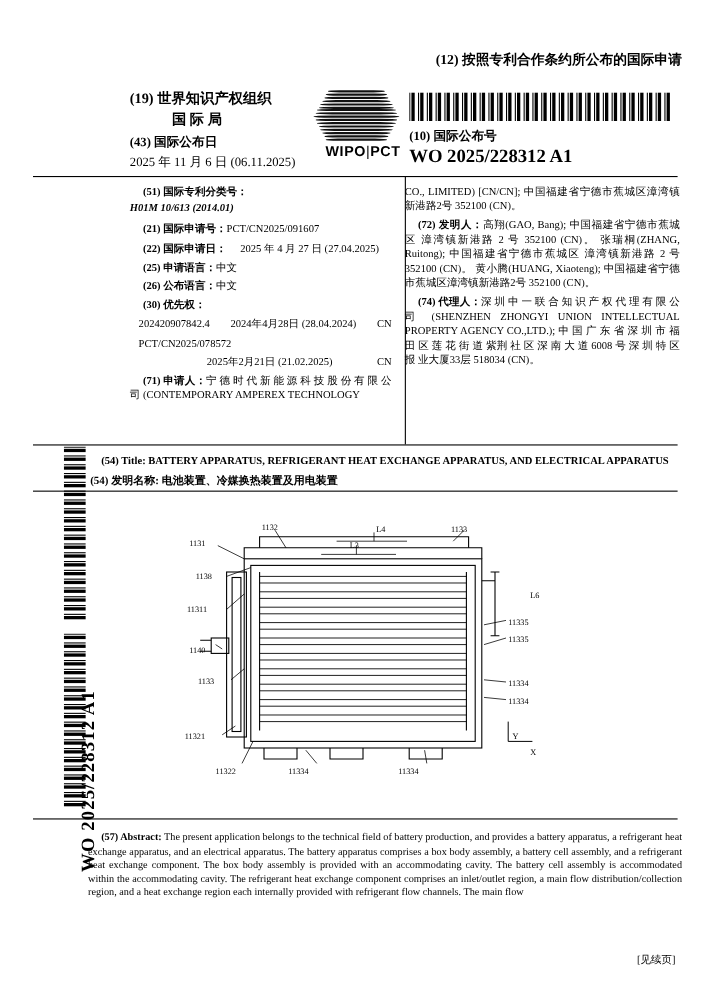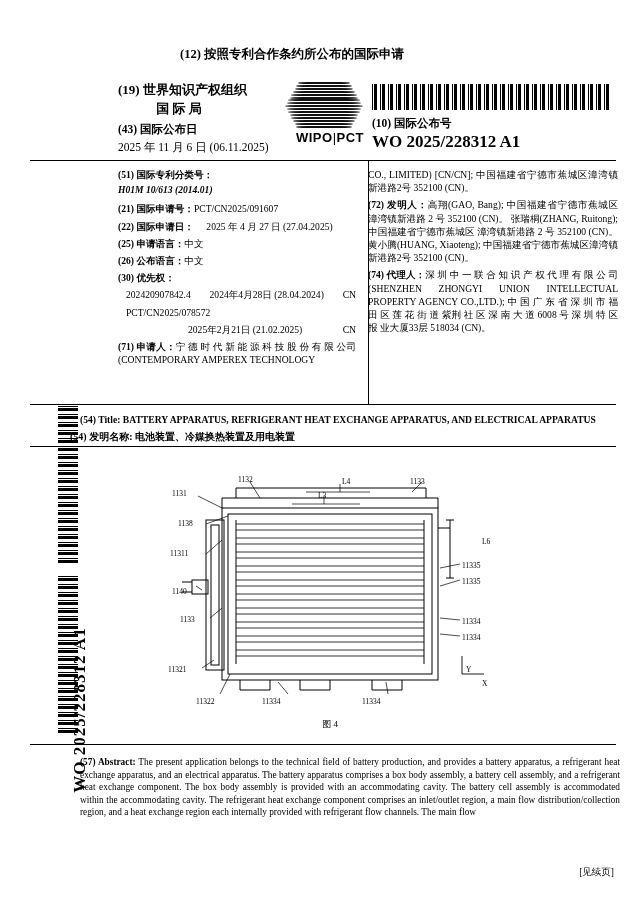--- a/index.html
+++ b/index.html
@@ -9,21 +9,21 @@
     font-family:"Liberation Serif", serif;
     color:#000;
     position:relative;
     overflow:hidden;
   }
   .page{position:absolute;left:0;top:0;width:640px;height:905px;}
 
   
   .hdr-title{
     position:absolute;left:180px;top:46px;width:440px;
-    font-size:12.5px;font-weight:bold;text-align:left;
+    font-size:12.5px;font-weight:bold;text-align:right;
   }
   .wipo-left{
     position:absolute;left:118px;top:80px;width:150px;
     font-size:13px;font-weight:bold;line-height:19px;
   }
   .wipo-left .l1{display:block;}
   .wipo-left .l2{display:block;text-align:center;padding-right:28px;}
   .pub-date-lbl{
     position:absolute;left:118px;top:122px;width:160px;
     font-size:11.5px;font-weight:bold;
@@ -59,21 +59,21 @@
   
   .rule{position:absolute;background:#000;}
   .rule-h{height:1px;left:30px;width:586px;}
   .rule-v{width:1px;}
 
   
   .bib{position:absolute;left:118px;top:168px;width:500px;font-size:9.6px;line-height:13.2px;}
   .col-l{position:absolute;left:0;top:0;width:238px;}
   .col-r{position:absolute;left:250px;top:0;width:250px;}
   .fld{position:relative;margin-bottom:4px;}
-  .code{font-weight:bold;}
+  .code{font-weight:bold;margin-left:12px;}
   .ital{font-style:italic;font-weight:bold;}
   .row2{display:flex;justify-content:flex-start;}
   .row2 .k{white-space:nowrap;}
   .row2 .v{white-space:nowrap;}
   .prio-line{display:flex;justify-content:space-between;}
   .prio-line .a{white-space:nowrap;}
   .prio-line .b{white-space:nowrap;}
   .prio-line .c{white-space:nowrap;}
 
   
@@ -375,21 +375,20 @@
           <text x="70" y="154">1133</text>
           <text x="356" y="204">Y</text>
           <text x="372" y="218">X</text>
           <text x="58" y="204">11321</text>
           <text x="86" y="236">11322</text>
           <text x="152" y="236">11334</text>
           <text x="252" y="236">11334</text>
         </g>
     </svg>
   </div>
-  <div class="figcap">图 4</div>
 
   <div class="abs">
     <span class="code">(57) Abstract:</span>
     <span>The present application belongs to the technical field of battery production, and provides a battery apparatus, a refrigerant heat exchange apparatus, and an electrical apparatus. The battery apparatus comprises a box body assembly, a battery cell assembly, and a refrigerant heat exchange component. The box body assembly is provided with an accommodating cavity. The battery cell assembly is accommodated within the accommodating cavity. The refrigerant heat exchange component comprises an inlet/outlet region, a main flow distribution/collection region, and a heat exchange region each internally provided with refrigerant flow channels. The main flow</span>
   </div>
 
   <div class="side-pub">WO 2025/228312 A1</div>
   <div class="sb" id="sbTop" style="left:58px;top:406px;height:160px;">
       <i style="top:0px;height:1px;"></i>
       <i style="top:2px;height:3px;"></i>

